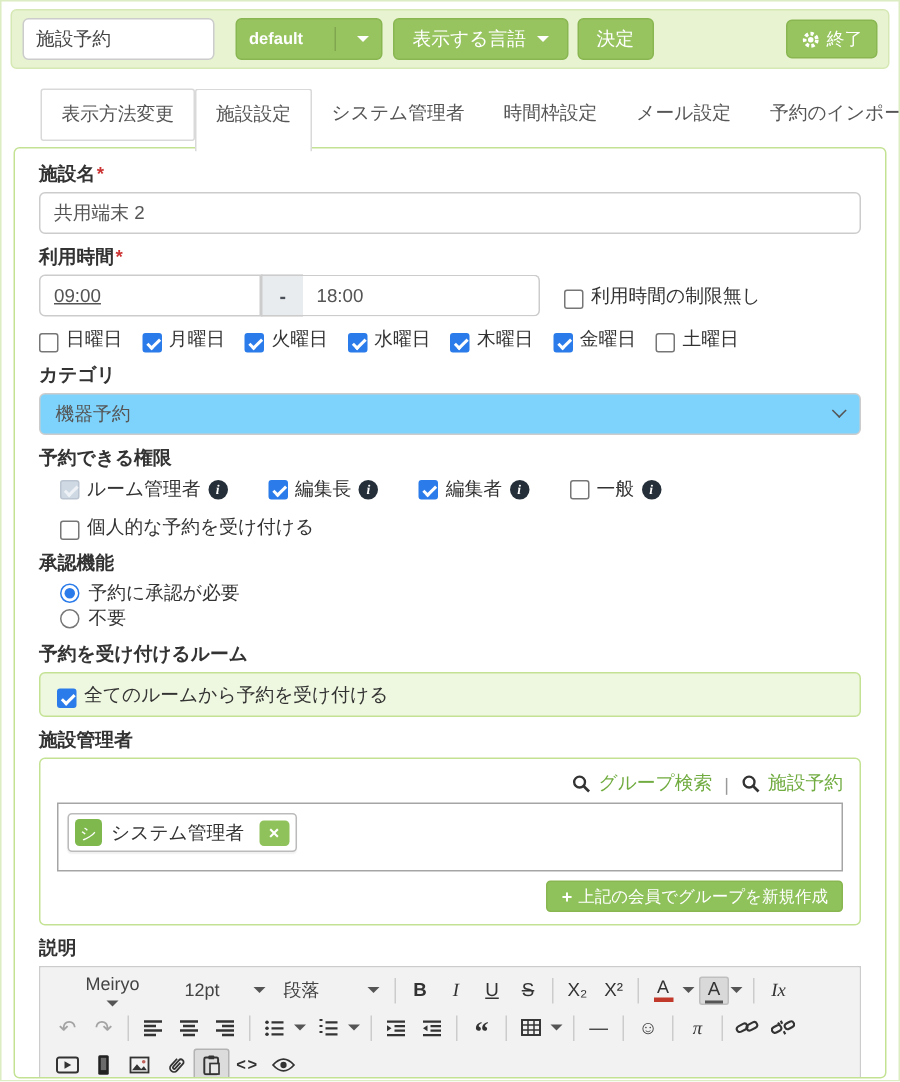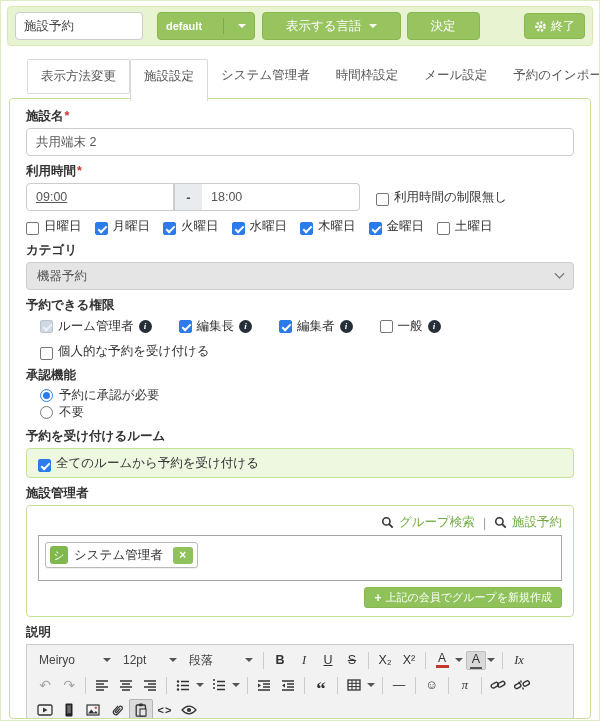--- a/index.html
+++ b/index.html
@@ -6,21 +6,21 @@
   html,body { width:600px; height:721px; }
   body { font-family:"Liberation Sans","DejaVu Sans",sans-serif; background:#fff; color:#333; }
   .page { width:600px; height:721px; overflow:hidden; background:#fff; border:1px solid #dcecc3; }
 
   
   .topbar { margin:5px 6px 0; height:40px; background:#e7f3d1; border:1px solid #d6e9b4; border-radius:4px;
             display:flex; align-items:center; padding:0 7px; }
   .title-input { width:128px; height:28px; border:1px solid #ccc; border-radius:4px; padding:0 8px;
                  font-size:12.5px; color:#444; background:#fff; outline:none; font-family:inherit; }
   .gbtn { background:#97c45f; border:1px solid #89b650; color:#fff; border-radius:4px; height:28px;
-          display:inline-flex; align-items:center; justify-content:center; font-size:12.5px; padding:0 23px; cursor:pointer; }
+          display:inline-flex; align-items:center; justify-content:center; font-size:12.5px; padding:0 12px; cursor:pointer; }
   .gbtn .caret { margin-left:7px; }
   .caret { width:0; height:0; border-left:4px solid transparent; border-right:4px solid transparent;
            border-top:4px solid currentColor; display:inline-block; }
   .frame-select { width:98px; margin-left:14px; font-weight:bold; font-size:11px; justify-content:space-between; padding:0 8px; }
   .frame-select .cz { border-left:1px solid rgba(0,0,0,.15); padding-left:7px; height:16px; display:flex; align-items:center; }
   .lang-btn { margin-left:7px; }
   .decide-btn { margin-left:6px; }
   .exit-btn { margin-left:auto; height:26px; font-size:12px; padding:0 9px; gap:4px; }
   .gear { width:13px; height:13px; }
 
@@ -49,21 +49,21 @@
   .cb { width:13px; height:13px; border:1px solid #767676; border-radius:2px; background:#fff; position:relative; flex:none; display:inline-block; }
   .cb.on { background:#2b7cea; border-color:#2b7cea; }
   .cb.on::after { content:""; position:absolute; left:4px; top:1px; width:3px; height:7px;
                   border:solid #fff; border-width:0 2px 2px 0; transform:rotate(45deg); }
   .cb.dis { background:#cfd9e4; border-color:#bac5d1; }
   .cb.dis::after { border-color:#eef2f6; }
   .cbl { font-size:12.5px; color:#333; }
 
   .weekdays { display:flex; align-items:center; gap:13px; margin-top:6px; height:18px; }
 
-  .select { height:28px; border:1px solid #ccc; border-radius:4px; background:#e5e5e5; display:flex; align-items:center;
+  .select { height:28px; border:1px solid #ccc; border-radius:4px; background:#7dd3fc; display:flex; align-items:center;
             justify-content:space-between; padding:0 10px; font-size:12.5px; color:#555; cursor:pointer; }
   .chev { width:7px; height:7px; border-right:1.8px solid #555; border-bottom:1.8px solid #555;
           transform:rotate(45deg) translate(-2px,-2px); }
 
   .perm-row { display:flex; align-items:center; gap:27px; margin:3px 0 0 14px; height:18px; }
   .perm { display:flex; align-items:center; gap:5px; }
   .info { width:13px; height:13px; border-radius:50%; background:#242f3a; color:#fff; font-size:9px; font-weight:bold;
           font-style:italic; display:inline-flex; align-items:center; justify-content:center; font-family:"Liberation Serif","DejaVu Serif",serif; }
   .personal-row { margin:7px 0 0 14px; height:18px; }
 
@@ -93,21 +93,21 @@
   .plus { font-weight:bold; font-size:12px; }
 
   
   .editor { border:1px solid #ccc; margin-top:0; }
   .tbar { background:#f2f2f2; padding:3px 6px; border-bottom:1px solid #ccc; }
   .tb-row { display:flex; align-items:center; height:24px; }
   .tb-row + .tb-row { margin-top:1px; }
   .tb-sel { display:flex; align-items:center; justify-content:space-between; height:22px; padding:0 6px;
             font-size:12px; color:#444; cursor:pointer; }
   .tb-sel .caret { color:#555; }
-  .w80{width:84px;} .w66{width:66px;} .w72{width:76px;}
+  .w80{width:84px;flex-direction:column;} .w66{width:66px;} .w72{width:76px;}
   .tb-btn { width:24px; height:22px; display:inline-flex; align-items:center; justify-content:center; background:none;
             border:none; font-size:12.5px; color:#333; cursor:pointer; font-family:inherit; position:relative; flex:none; }
   .tb-sep { width:1px; height:17px; background:#ccc; margin:0 4px; flex:none; }
   .g-b{font-weight:bold;} .g-i{font-style:italic; font-family:"Liberation Serif","DejaVu Serif",serif;}
   .g-u{text-decoration:underline;} .g-s{text-decoration:line-through;}
   .muted{color:#a3a3a3; font-size:14px;}
   .fore { flex-direction:column; gap:0; }
   .fore .a { line-height:11px; font-size:12px; }
   .fore .bar { width:13px; height:3px; background:#c0392b; margin-top:1px; }
   .back { background:#d9d9d9; border:1px solid #bfbfbf; border-radius:2px; width:20px; height:19px; flex-direction:column; }

